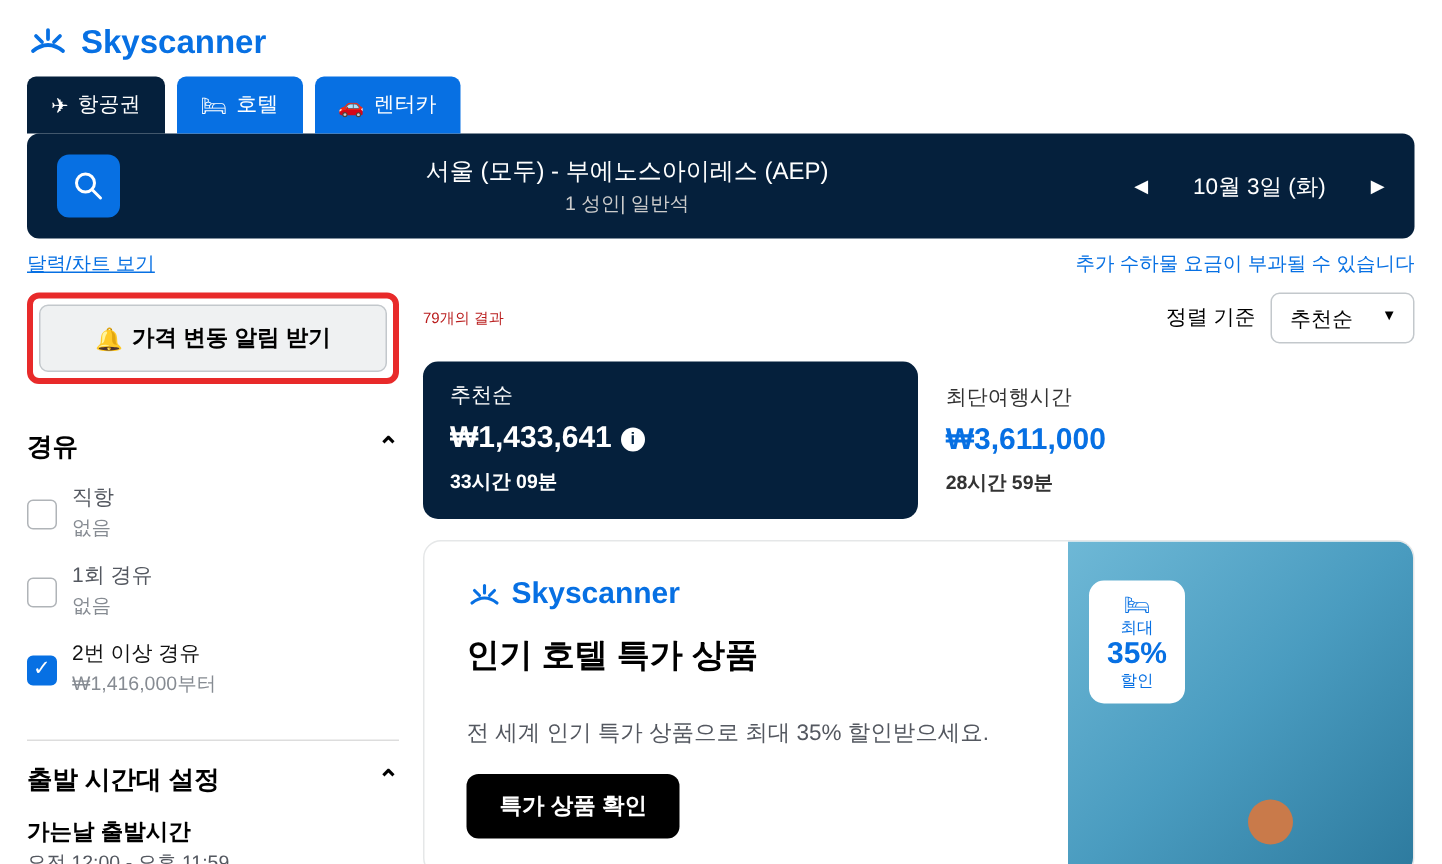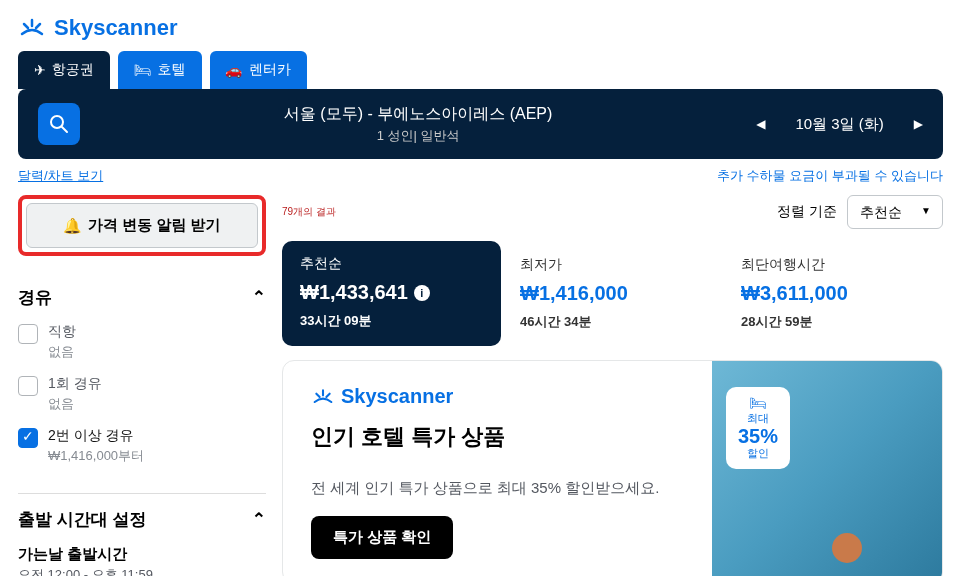--- a/index.html
+++ b/index.html
@@ -30,21 +30,21 @@
   
   .main-area { display: flex; padding: 10px 18px; gap: 16px; }
   
   .sidebar { width: 248px; flex-shrink: 0; }
   .price-alert-wrap { border: 4px solid #e82a2a; border-radius: 8px; padding: 4px; margin-bottom: 16px; }
   .price-alert { background: #eff1f2; border: 1px solid #c3c8cc; border-radius: 6px; padding: 12px 0; text-align: center; display: flex; align-items: center; justify-content: center; gap: 6px; font-weight: 600; font-size: 15px; cursor: pointer; }
   
   .filter-section { border-bottom: 1px solid #ddd; padding: 14px 0; }
   .filter-header { display: flex; justify-content: space-between; align-items: center; font-size: 17px; font-weight: 600; cursor: pointer; }
   .filter-options { margin-top: 14px; }
-  .filter-option { display: flex; align-items: flex-start; gap: 10px; margin-bottom: 14px; }
+  .filter-option { display: flex; align-items: center; gap: 10px; margin-bottom: 14px; }
   .checkbox { width: 20px; height: 20px; border: 1px solid #b0b4b8; border-radius: 4px; flex-shrink: 0; margin-top: 1px; cursor: pointer; }
   .checkbox.checked { background: #0770e3; border-color: #0770e3; position: relative; }
   .checkbox.checked::after { content: "✓"; color: #fff; position: absolute; top: -1px; left: 3px; font-size: 14px; }
   .option-label { font-size: 14px; color: #545860; }
   .option-sub { font-size: 13px; color: #868b92; margin-top: 2px; }
   .option-active .option-label { color: #111; }
   
   .content { flex: 1; }
   .content-header { display: flex; justify-content: space-between; align-items: center; margin-bottom: 12px; }
   .result-count { font-size: 10px; color: #b91c1c; }
@@ -197,25 +197,20 @@
     <div class="summary-cards">
       <div class="summary-card active">
         <div class="card-title">추천순</div>
         <div class="card-price">
           <span>₩1,433,641</span>
           <span class="info-icon">i</span>
         </div>
         <div class="card-time">33시간 09분</div>
       </div>
       <div class="summary-card">
-        <div class="card-title">최저가</div>
-        <div class="card-price blue">₩1,416,000</div>
-        <div class="card-time">46시간 34분</div>
-      </div>
-      <div class="summary-card">
         <div class="card-title">최단여행시간</div>
         <div class="card-price blue">₩3,611,000</div>
         <div class="card-time">28시간 59분</div>
       </div>
     </div>
 
     <div class="promo-card">
       <div class="promo-left">
         <div class="promo-logo">
           <svg width="24" height="20" viewBox="0 0 28 24">

